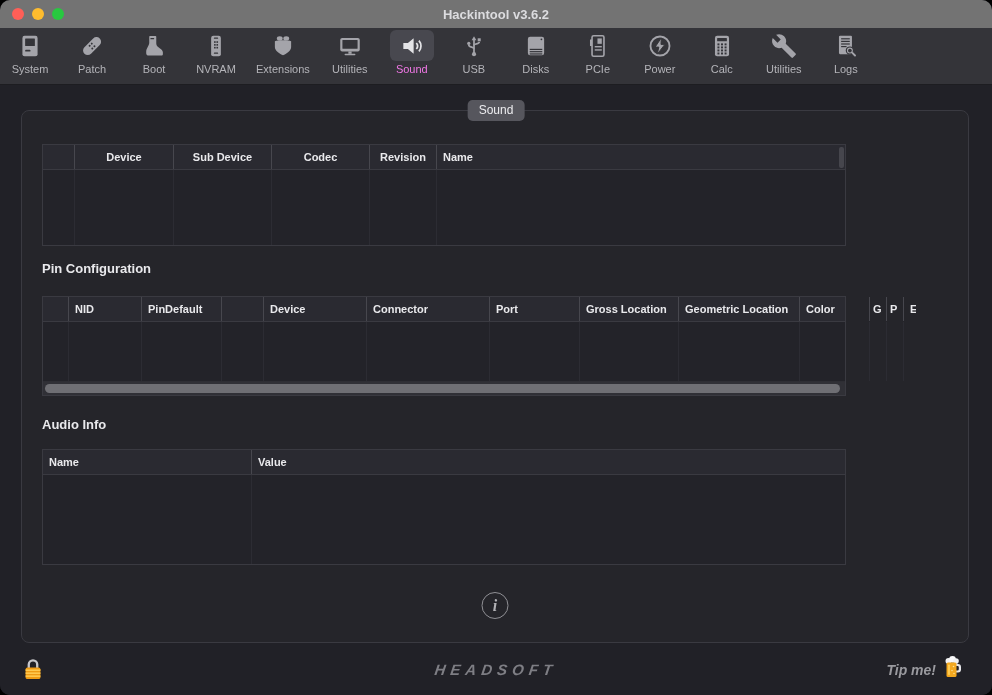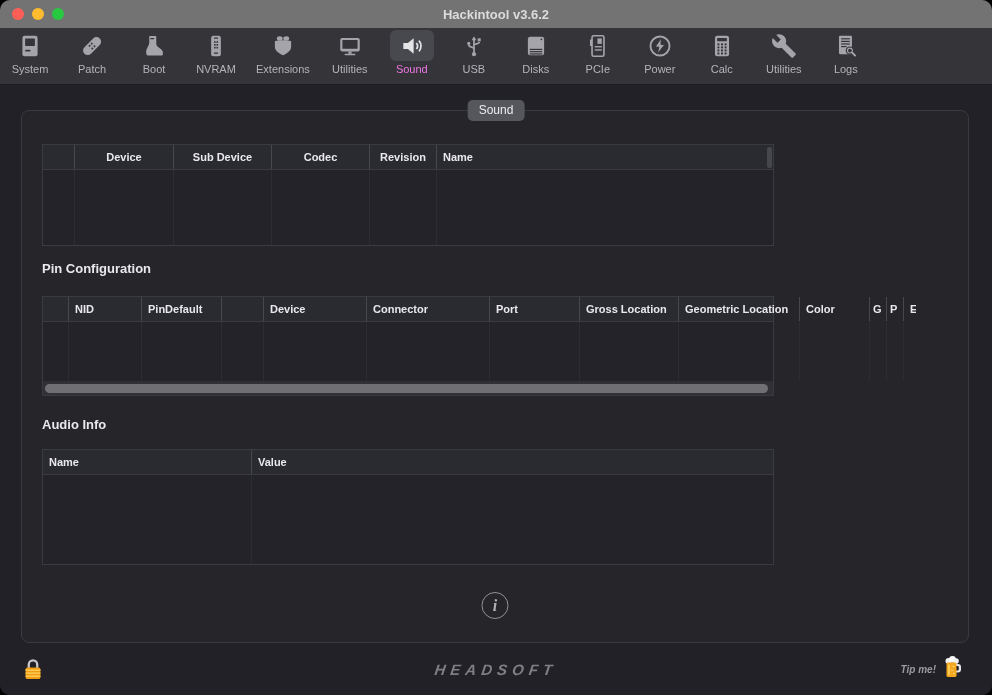--- a/index.html
+++ b/index.html
@@ -31,21 +31,21 @@
   .tb-item.selected .ln { stroke: #e4e4e7; }
 
   
   .main { position: relative; flex: 1 1 auto; background: #212127; }
   .tab-badge { position: absolute; top: 15px; left: 50%; transform: translateX(-50%);
                z-index: 2; height: 21px; line-height: 21px; padding: 0 11px; border-radius: 5px;
                background: #56565d; color: #ececef; font-size: 12px; }
   .panel { position: absolute; left: 21px; top: 25px; width: 948px; height: 533px;
            background: #25252a; border: 1px solid #3a3a41; border-radius: 8px; }
 
-  .dtable { position: absolute; left: 20px; width: 732px; border: 1px solid #3a3a41; background: #232329; }
+  .dtable { position: absolute; left: 20px; width: 804px; border: 1px solid #3a3a41; background: #232329; }
   .thead { display: grid; height: 25px; background: #2a2a31; border-bottom: 1px solid #3a3a41; position: relative; }
   .th { font-size: 11px; font-weight: bold; color: #e9e9ec; display: flex; align-items: center;
         border-left: 1px solid #47474e; padding: 0 6px; white-space: nowrap; overflow: hidden; }
   .th:first-child { border-left: none; }
   .th.center { justify-content: center; }
   .tbody { display: grid; }
   .td { border-left: 1px solid #2c2c33; }
   .td:first-child { border-left: none; }
 
   .cols-devices { grid-template-columns: 31px 99px 98px 98px 67px 1fr; }
@@ -67,21 +67,21 @@
               font-weight: bold; font-size: 16px; display: flex; align-items: center;
               justify-content: center; background: transparent; cursor: default; }
 
   
   .footer { height: 52px; flex: 0 0 auto; background: #212127; position: relative; }
   .lock { position: absolute; left: 24px; top: 13px; }
   .brand { position: absolute; left: 50%; top: 50%; transform: translate(-50%,-50%) skewX(-8deg);
            font-size: 15px; font-weight: bold; font-style: italic; letter-spacing: 5px; color: #7e7e84; }
   .tip { position: absolute; right: 30px; top: 50%; transform: translateY(-50%);
          display: flex; align-items: center; gap: 7px; }
-  .tip-text { font-size: 10px; font-style: italic; font-weight: bold; color: #9a9a9f; }
+  .tip-text { font-size: 14px; font-style: italic; font-weight: bold; color: #9a9a9f; }
 </style>
 </head>
 <body>
 
 <div class="window">
 
   <div class="titlebar">
     <div class="traffic">
       <div class="light" style="background:#ff5f57"></div>
       <div class="light" style="background:#febc2e"></div>

